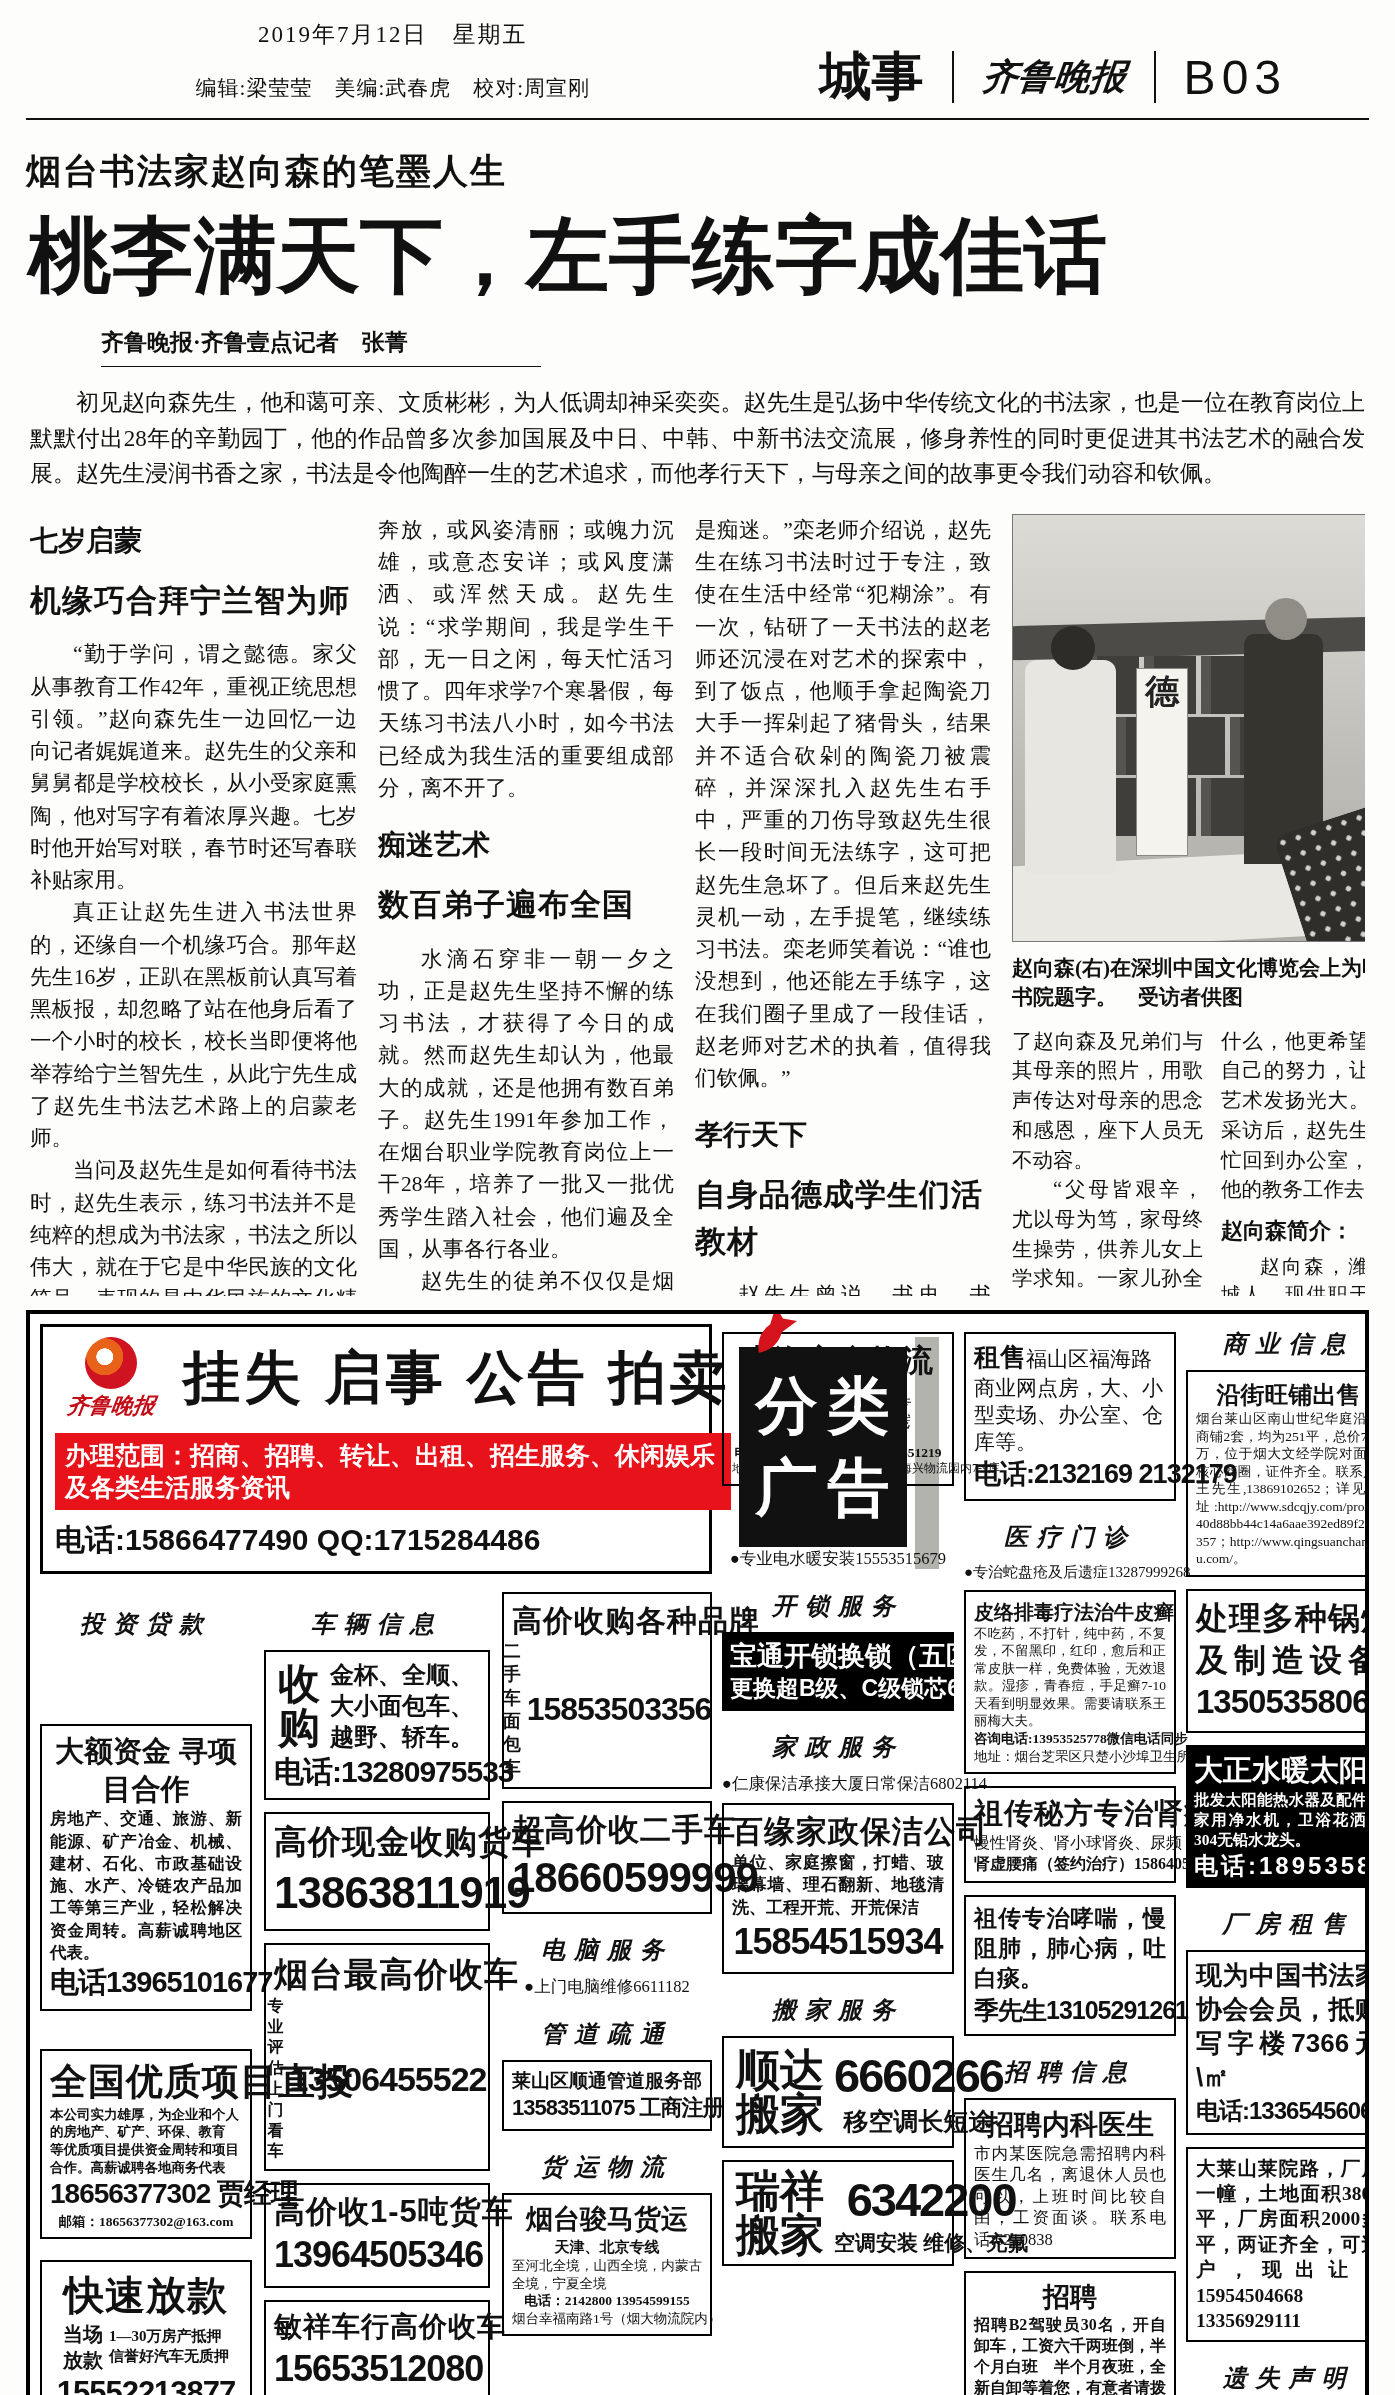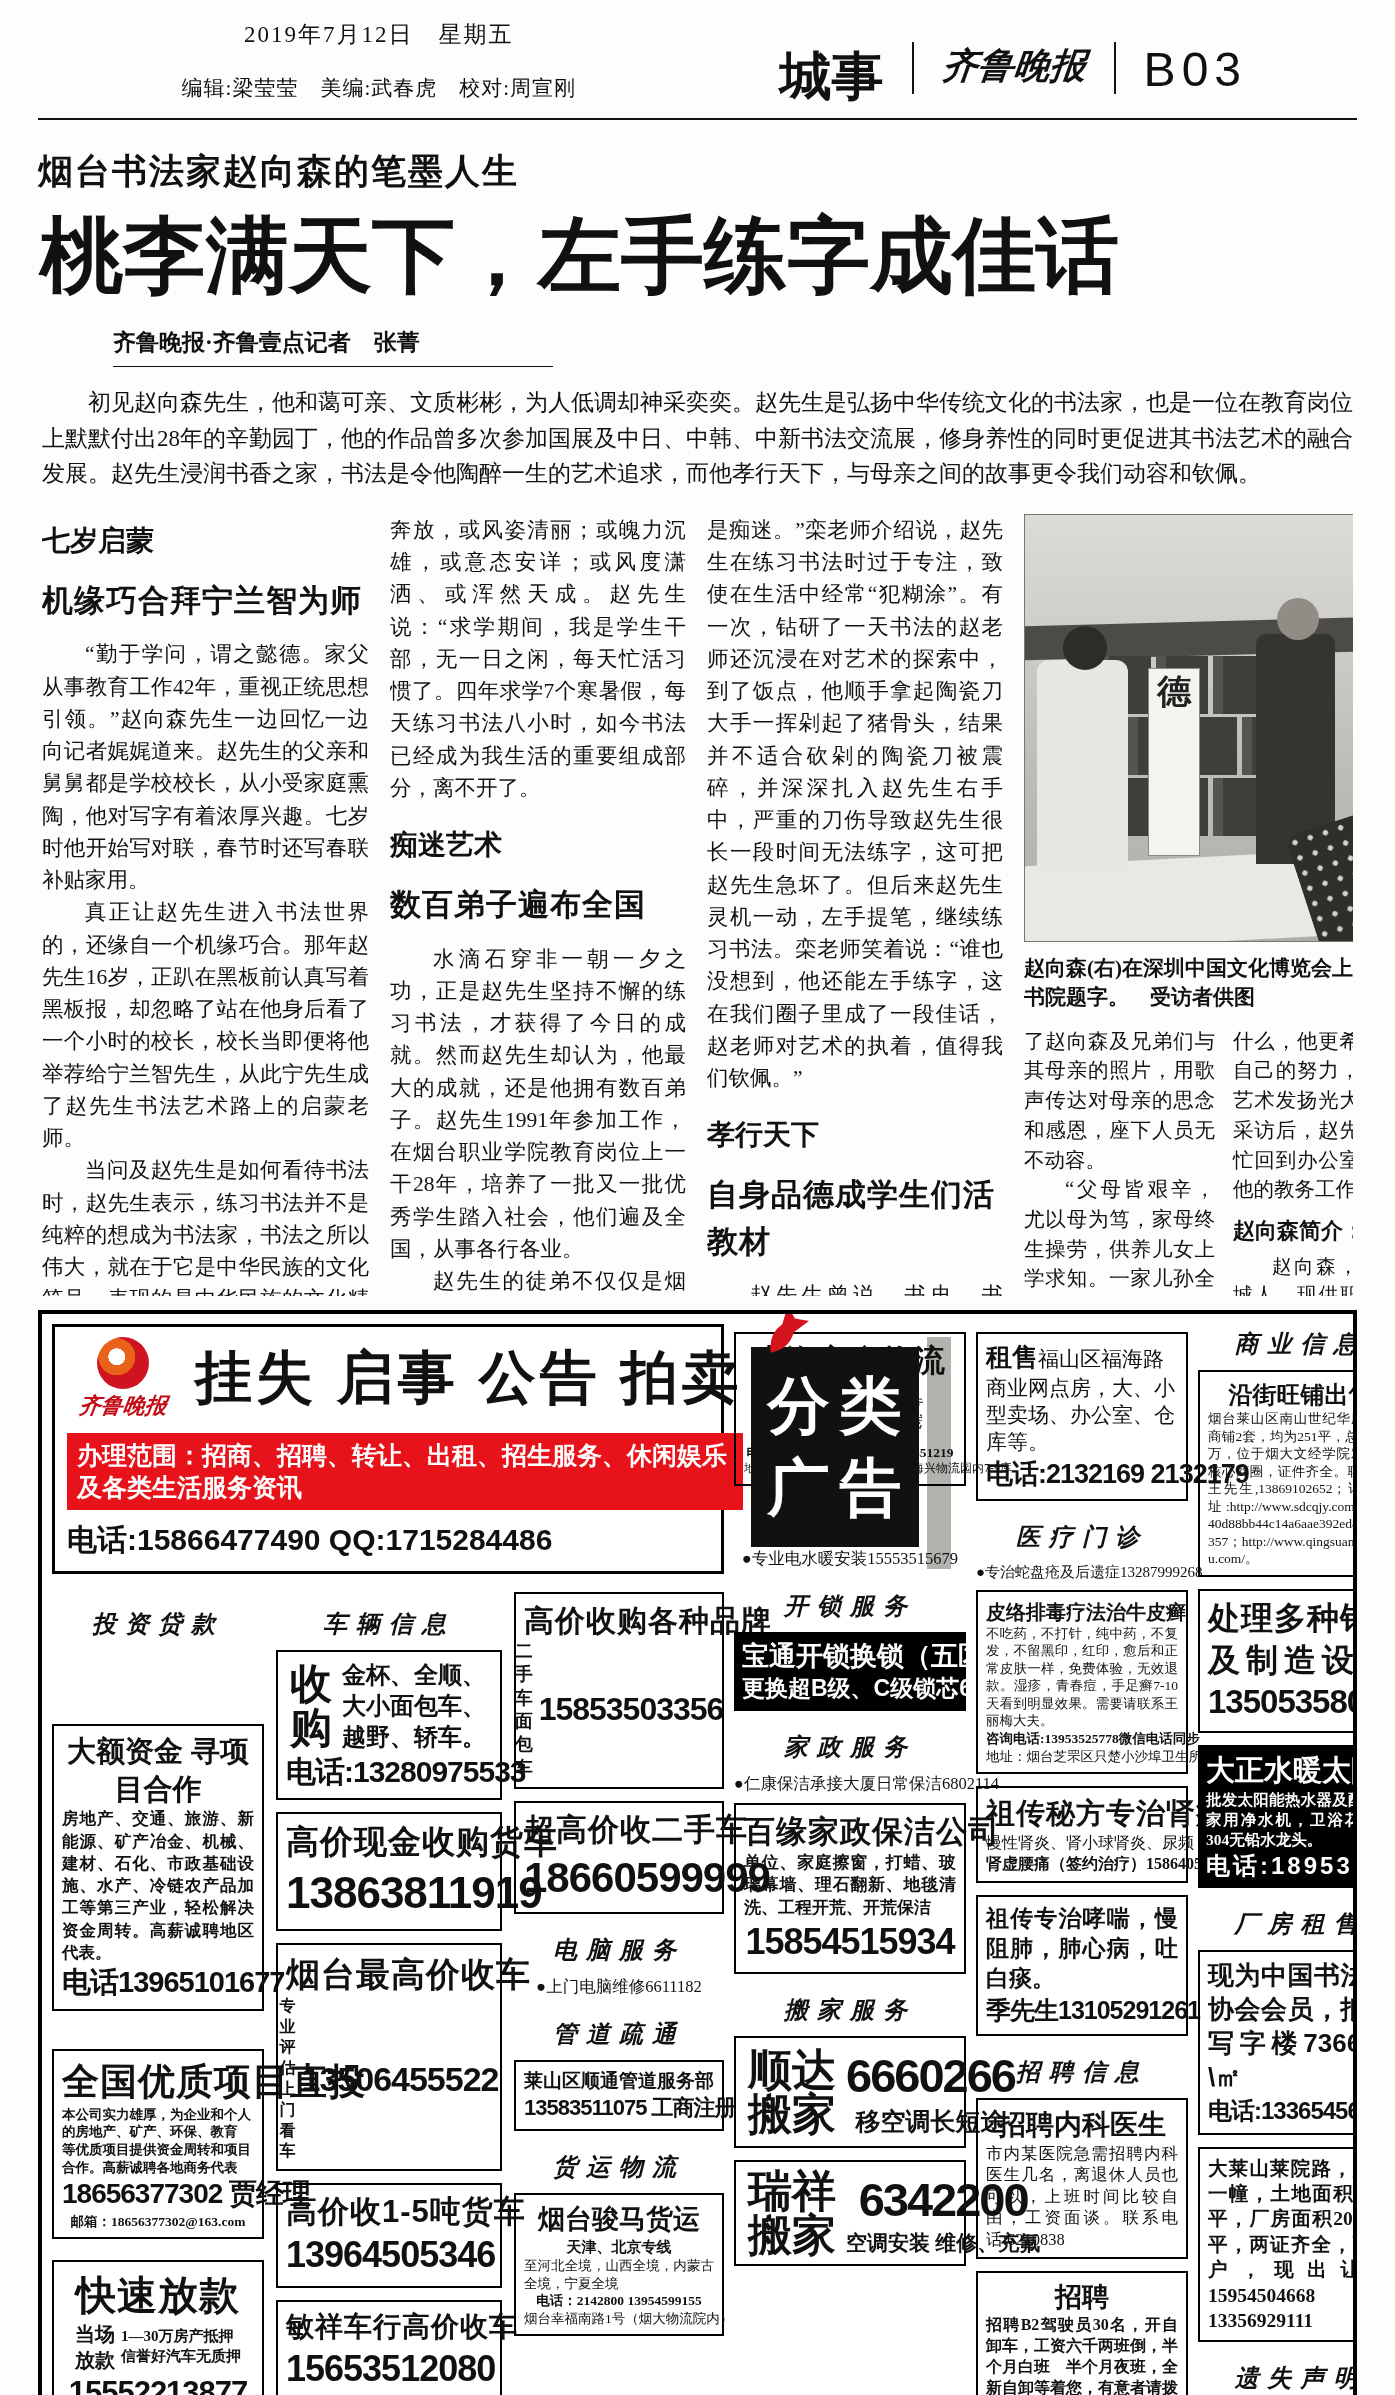--- a/index.html
+++ b/index.html
@@ -2,29 +2,29 @@
 <html><head>
 <meta charset="utf-8">
 <style>
   * { margin:0; padding:0; box-sizing:border-box; }
   html,body { width:1395px; }
   body {
     width:1395px; height:2395px; overflow:hidden;
     background:#fdfdfb; color:#111;
     font-family:"Liberation Serif", serif;
   }
-  .page { position:relative; width:1395px; height:1955px; padding:0 28px; }
+  .page { position:relative; width:1395px; height:1955px; padding:0 16px; }
 
   
   .masthead { display:flex; align-items:flex-end; padding:14px 20px 6px 20px; height:118px; }
   .mh-spacer { flex:1; }
   .mh-center { text-align:center; padding-bottom:10px; margin-right:70px; }
   .mh-date { font-size:23px; letter-spacing:2px; }
   .mh-staff { font-size:21px; margin-top:24px; letter-spacing:1px; }
-  .mh-right { display:flex; align-items:flex-start; gap:28px; margin-right:100px; }
+  .mh-right { display:flex; align-items:center; gap:28px; margin-right:72px; }
   .mh-section { font-family:"Liberation Sans",sans-serif; font-weight:900; font-size:52px; }
   .mh-bar { width:2px; height:52px; background:#111; }
   .mh-brand { font-family:"DejaVu Serif",cursive; font-style:italic; font-weight:700; font-size:36px; transform:skewX(-6deg); }
   .mh-page { font-family:"Liberation Sans",sans-serif; font-weight:400; font-size:48px; letter-spacing:6px; }
   .top-rule { border-top:2px solid #111; margin:0 10px; }
 
   
   .kicker { font-family:"Liberation Sans",sans-serif; font-weight:700; font-size:35px; margin:28px 0 6px 10px; letter-spacing:2px; }
   .headline { font-family:"Liberation Sans",sans-serif; font-weight:900; font-size:83px; letter-spacing:0px; margin:4px 0 14px 12px; white-space:nowrap; }
   .byline-wrap { margin-left:85px; width:440px; border-bottom:1.5px solid #111; padding-bottom:8px; }

